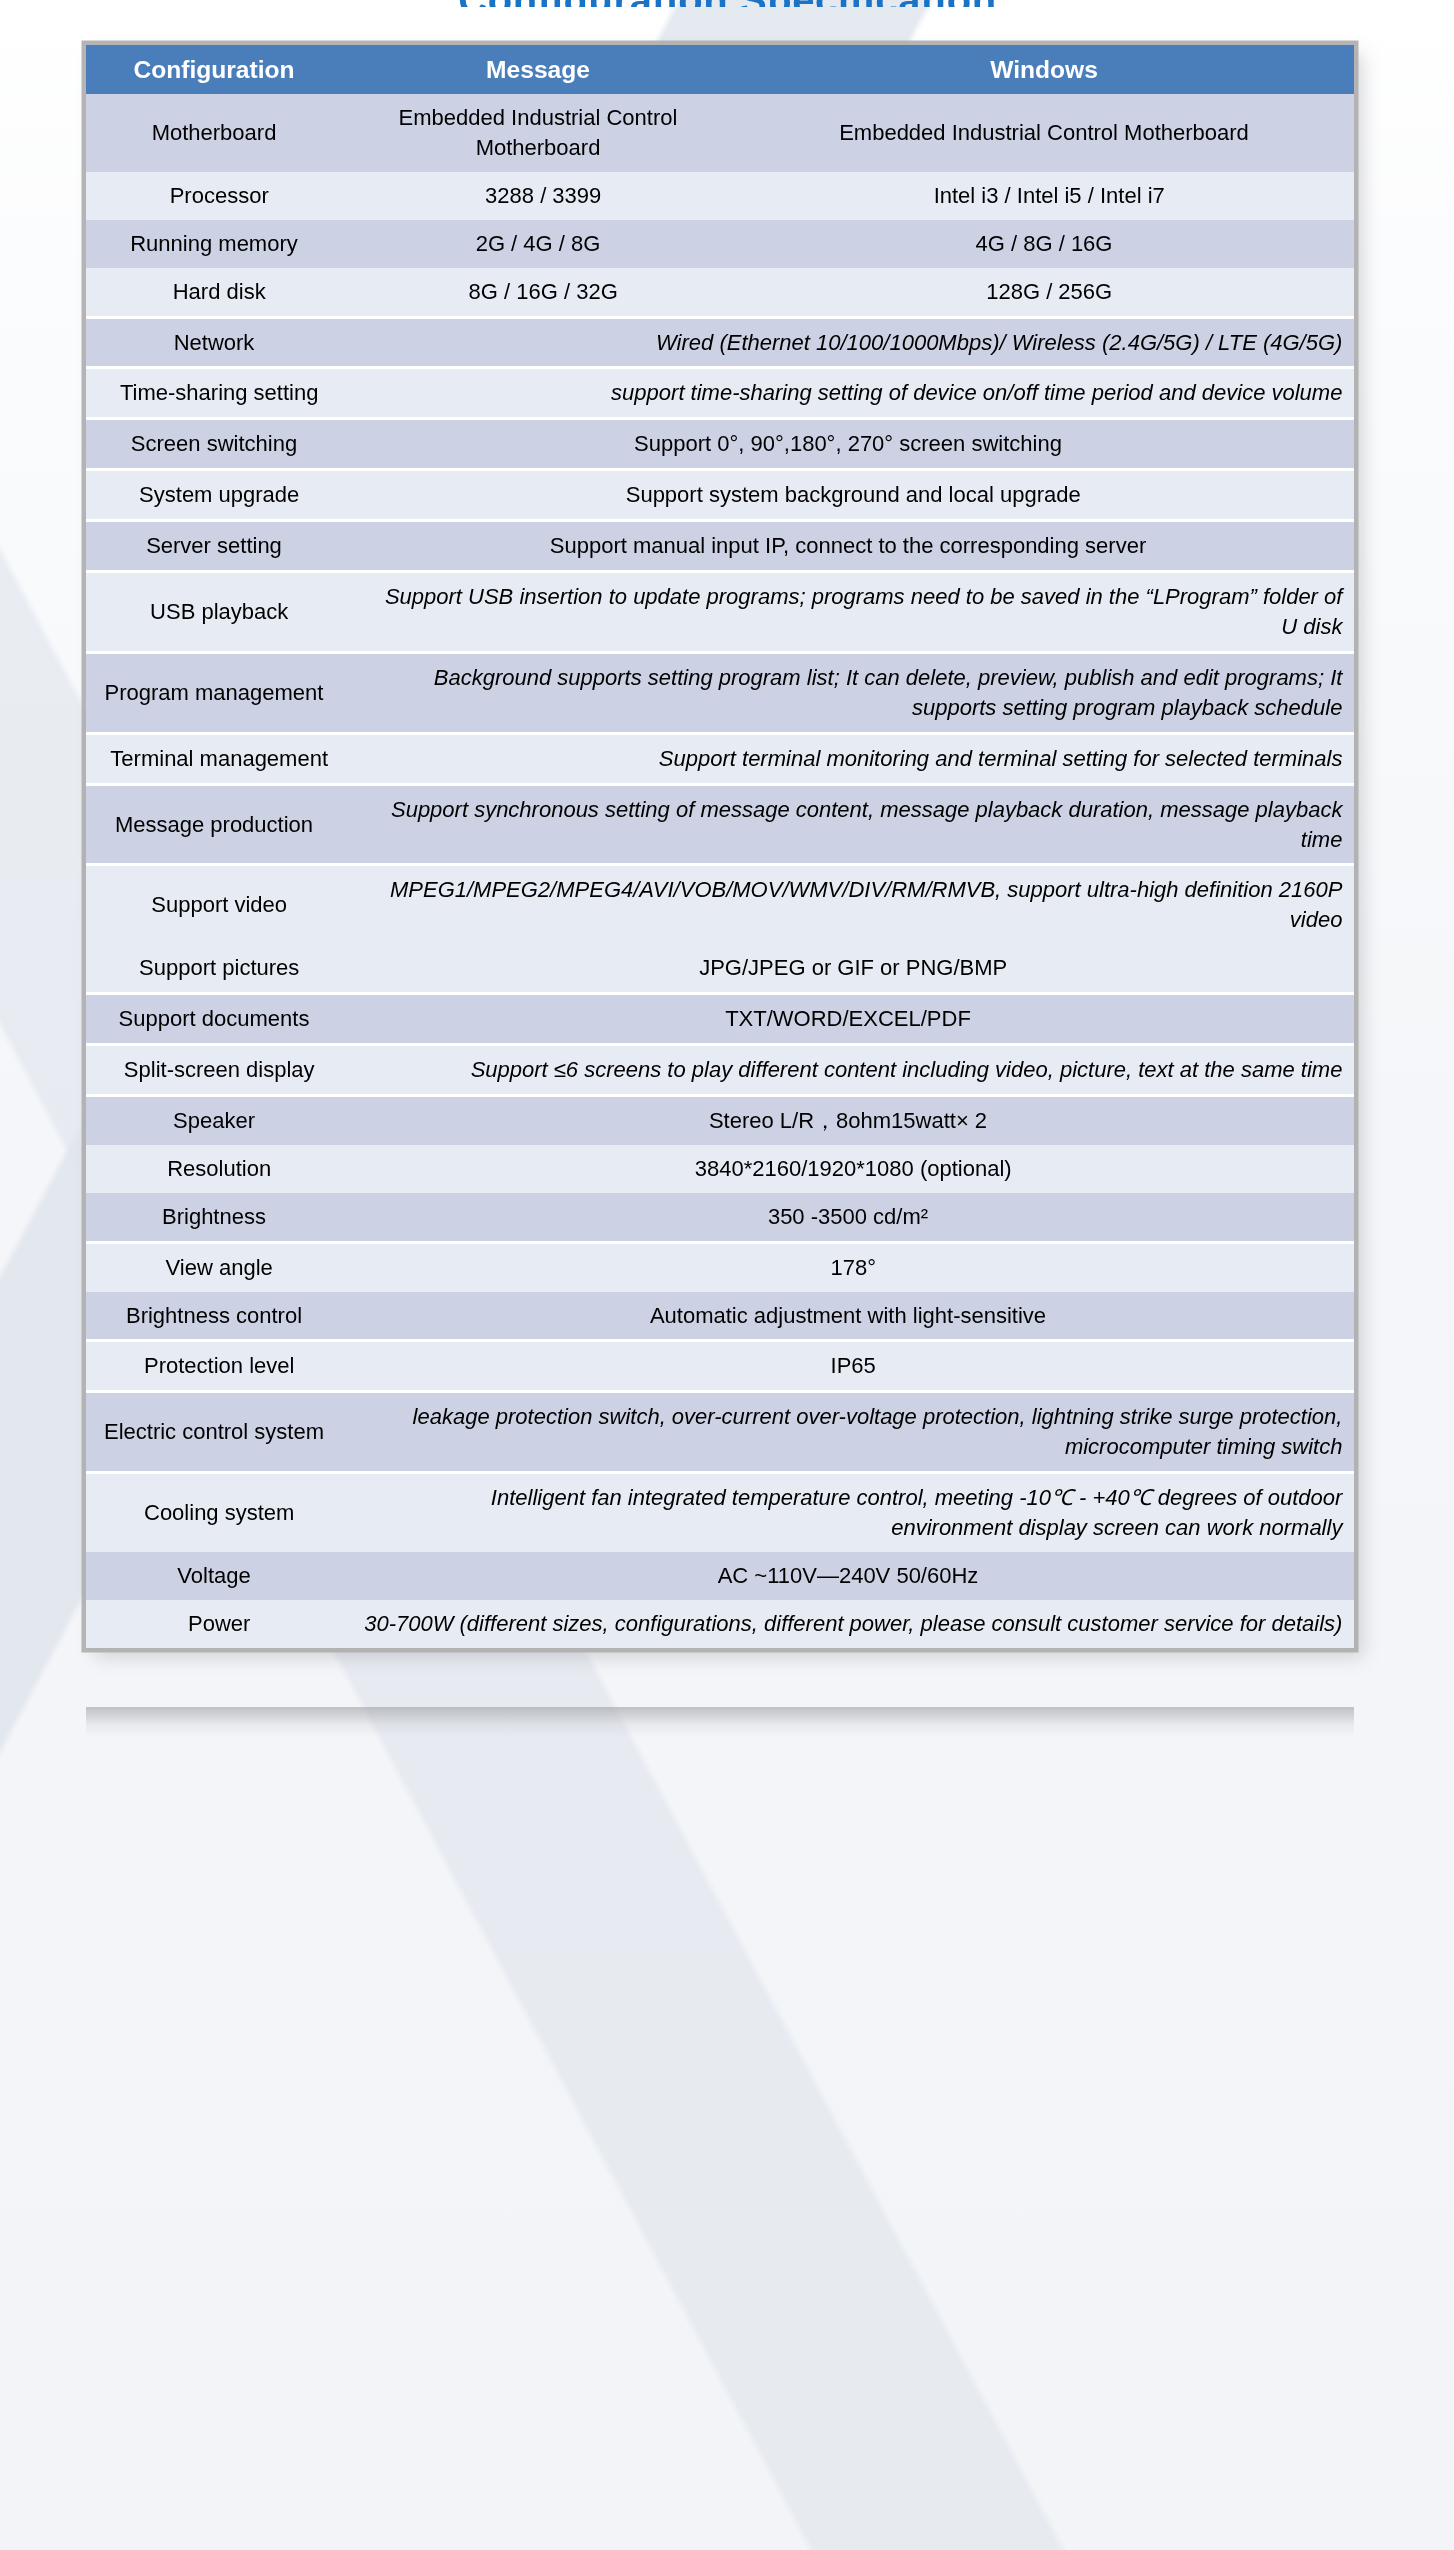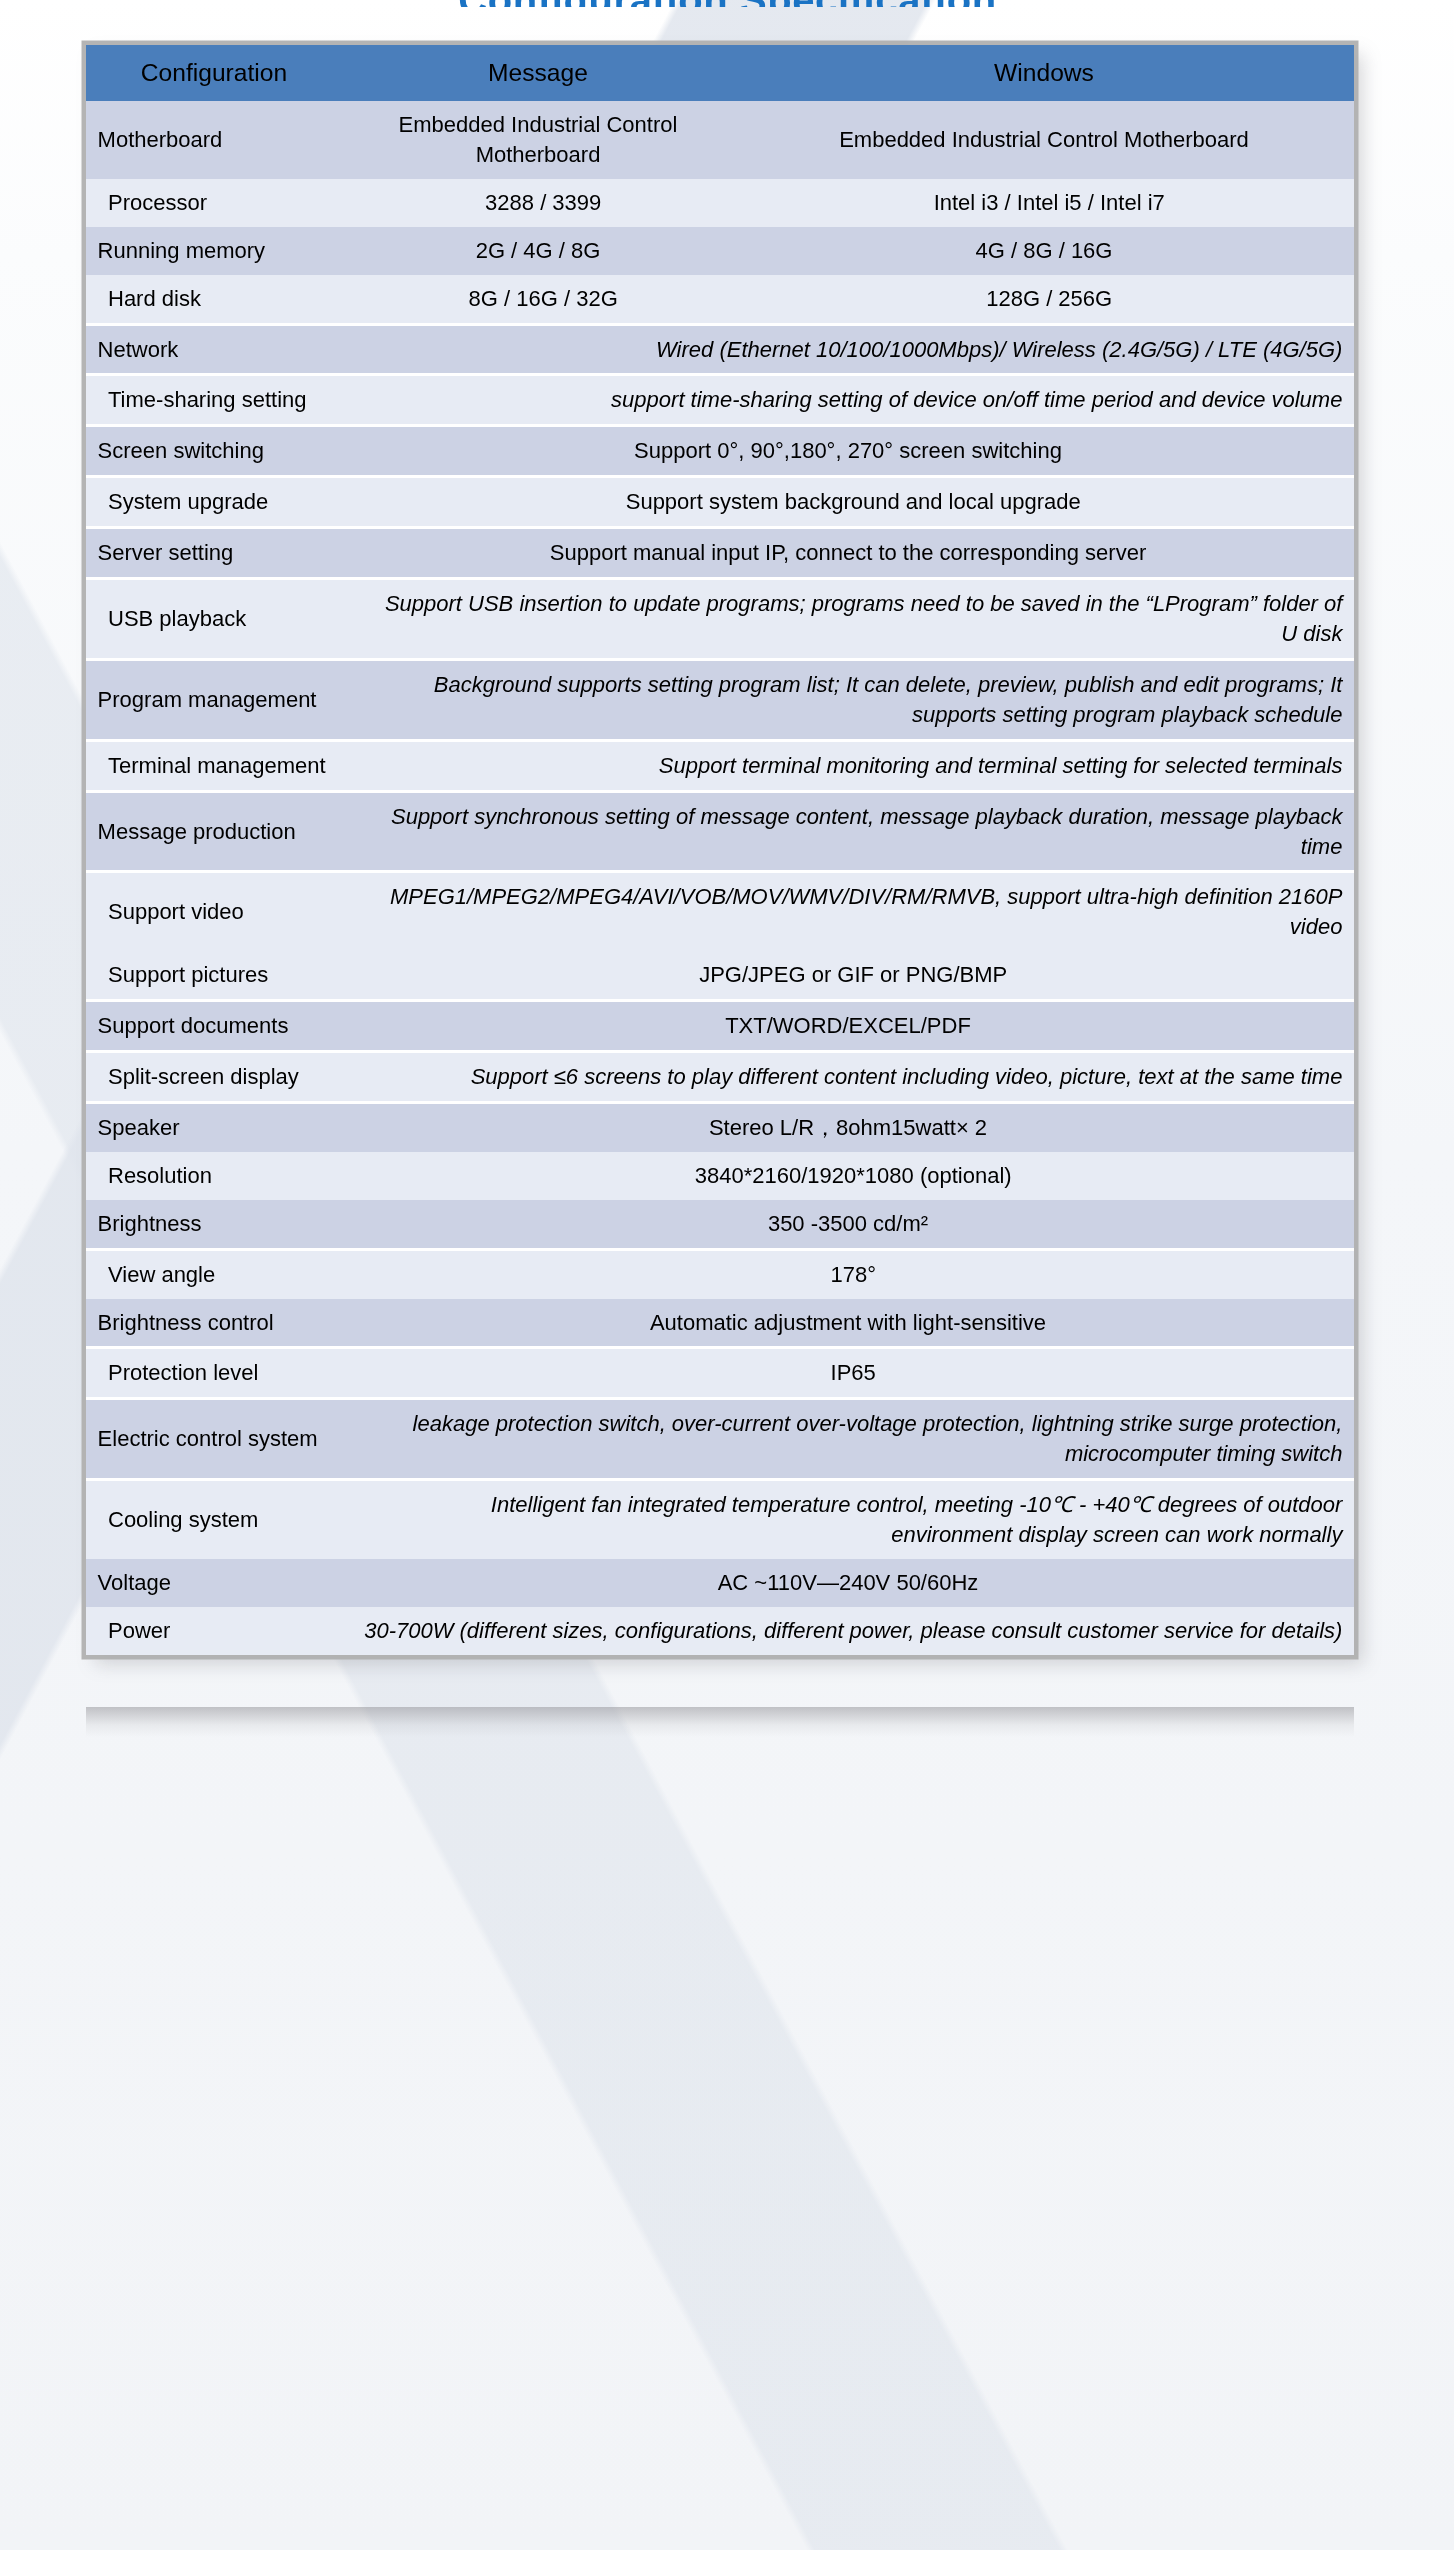--- a/index.html
+++ b/index.html
@@ -59,43 +59,44 @@
     width: 1268px;
     table-layout: fixed;
   }
 
   table.spec col.c-label { width: 256px; }
   table.spec col.c-android { width: 392px; }
   table.spec col.c-windows { width: 620px; }
 
   table.spec thead th {
     background: #4a7ebb;
-    color: #000000;
+    color: #ffffff;
     font-size: 24.6px;
-    font-weight: normal;
-    height: 56px;
+    font-weight: bold;
+    height: 49px;
     text-align: center;
     vertical-align: middle;
     border: none;
     padding: 0;
   }
 
   table.spec td {
     font-size: 22px;
     color: #000000;
     vertical-align: middle;
     border: none;
     padding: 9px 11.6px;
     line-height: 1.36;
   }
 
   tr.rowA td { background: #ccd2e4; }
   tr.rowB td { background: #e7ebf4; padding-left: 22px; }
 
   td.label {
+    text-align: center;
     padding-left: 6.5px;
     padding-right: 6.5px;
     margin-left: 32px;
   }
   td.val-center { text-align: center; }
   td.val-left { text-align: right; padding-left: 18px; padding-right: 22px; font-style: italic; }
 
   
   tr.gap td { border-top: 3.2px solid #ffffff; }
 

